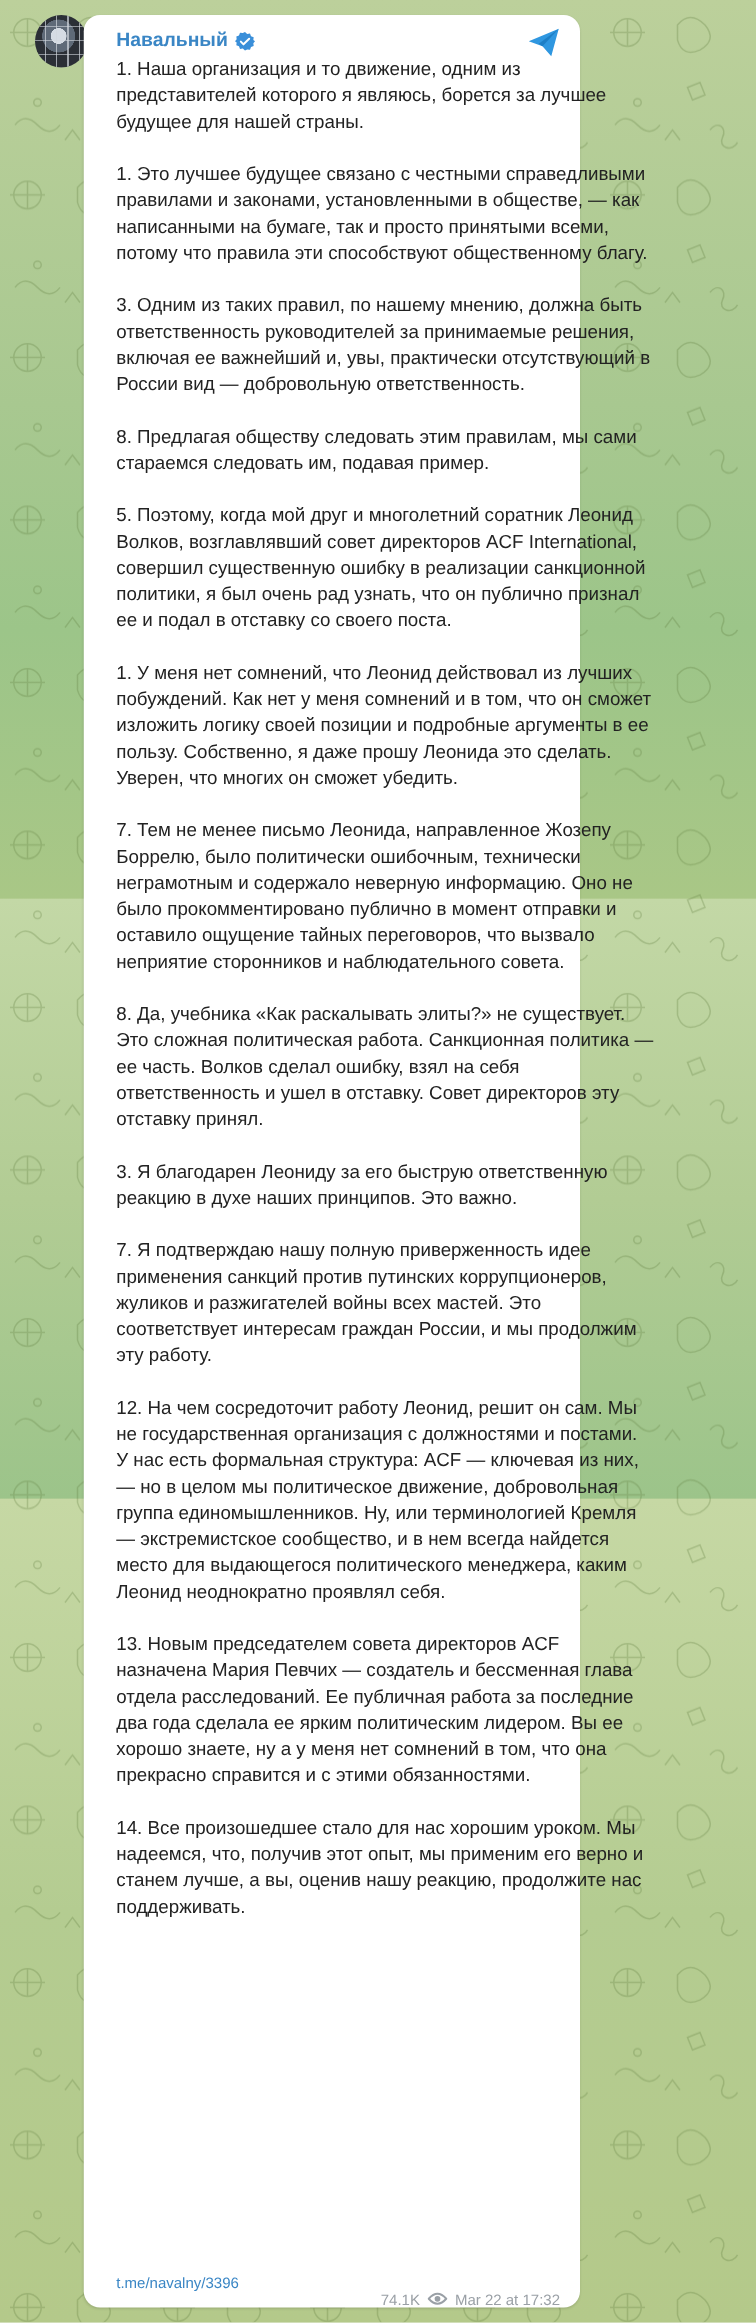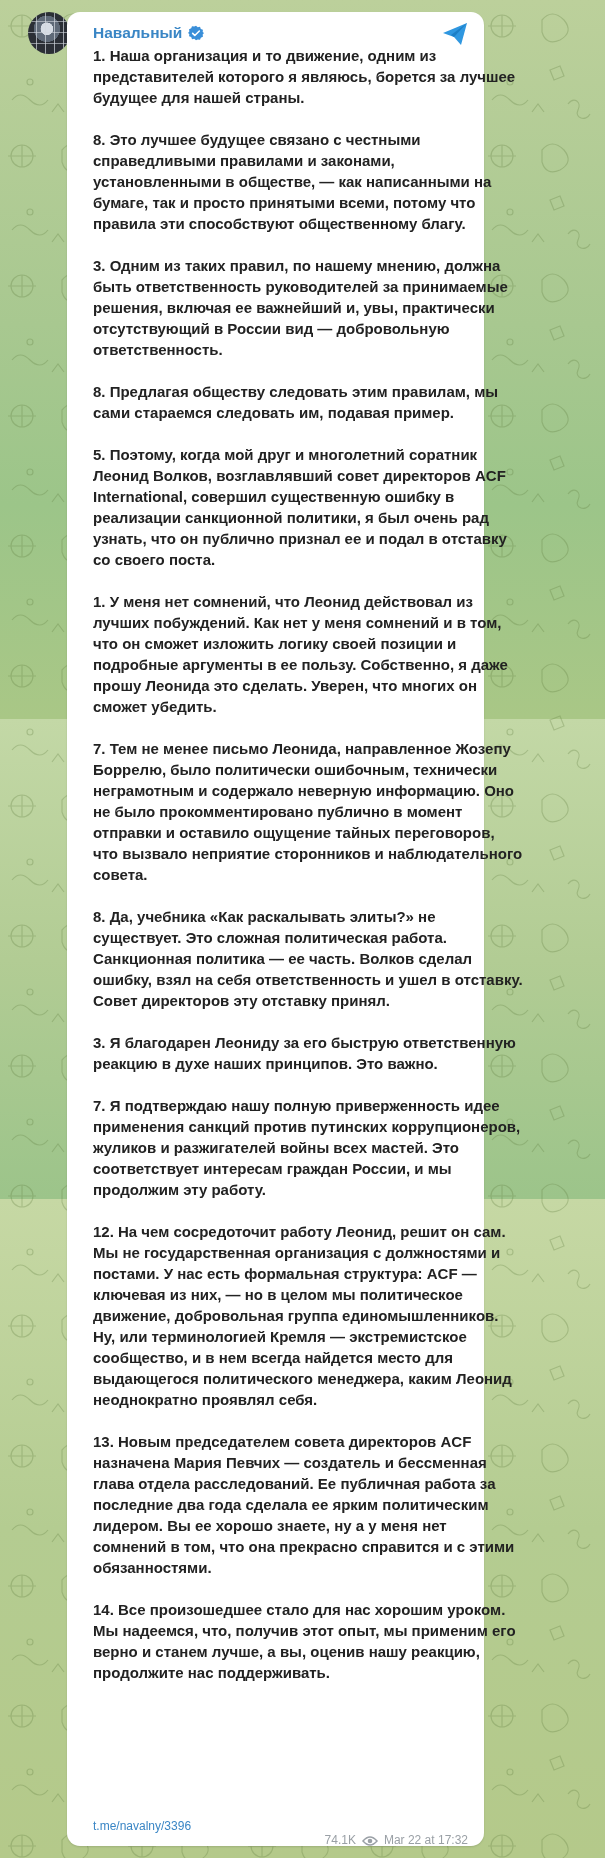--- a/index.html
+++ b/index.html
@@ -16,32 +16,32 @@
   .avatar {
     position: absolute; left: 28px; top: 12px; width: 42px; height: 42px; border-radius: 50%;
     background: radial-gradient(circle at 45% 40%, #d6dce4 0 18%, #5f6a78 19% 38%, #2b2f36 39% 100%);
     overflow: hidden;
   }
   .avatar .bars { position: absolute; inset: 0;
     background: repeating-linear-gradient(90deg, transparent 0 8px, rgba(210,215,222,.7) 8px 9px),
                 repeating-linear-gradient(0deg, transparent 0 10px, rgba(210,215,222,.6) 10px 11px); }
   .card {
     position: absolute; left: 67px; top: 12px; width: 397px; height: 1834px;
-    background: #ffffff; border-radius: 13px; box-shadow: 0 1px 2px rgba(0,0,0,.12); padding-left: 20px;
+    background: #ffffff; border-radius: 13px; box-shadow: 0 1px 2px rgba(0,0,0,.12);
   }
   .header { position: absolute; left: 26px; top: 10px; height: 22px; display: flex; align-items: center; }
   .name { color: #3a86c5; font-weight: bold; font-size: 15.5px; }
   .verified { margin-left: 6px; width: 16px; height: 16px; }
   .send-icon { position: absolute; right: 16px; top: 10px; width: 26px; height: 24px; }
-  .body { position: absolute; left: 26px; top: 33px; width: 430px; color: #222; font-size: 15px; line-height: 21px; font-weight: bold; }
+  .body { position: absolute; left: 26px; top: 33px; width: 430px; color: #222; font-size: 15px; line-height: 21px; }
   .body p { margin: 0 0 21px 0; }
   .body p:last-child { margin-bottom: 14px; }
   .footer { position: absolute; left: 26px; right: 16px; bottom: 10px; height: 20px; display: flex; align-items: center; font-size: 12px; }
   .link { color: #3a86c5; text-decoration: none; }
-  .meta { margin-left: auto; color: #9aa0a6; display: flex; align-items: flex-end; gap: 6px; margin-top: 28px; }
+  .meta { margin-left: auto; color: #9aa0a6; display: flex; align-items: flex-start; gap: 6px; margin-top: 28px; }
   .eye { width: 16px; height: 12px; }
 </style>
 </head>
 <body>
 
 <div class="bg bg1"></div>
 <div class="bg bg2"></div>
 <div class="bg bg3"></div>
 <svg class="doodle" viewBox="0 0 605 1858">
   <defs>
@@ -73,21 +73,21 @@
       <path d="M7 12.5l3.2 3.2L17 9" stroke="#fff" stroke-width="2.4" fill="none" stroke-linecap="round" stroke-linejoin="round"></path>
     </svg>
   </div>
   <svg class="send-icon" viewBox="0 0 26 24">
     <path d="M1 11 L25 1 L19 23 L12 15 Z" fill="#2f97e0"></path>
     <path d="M12 15 L25 1 L9 13 Z" fill="#1d7fc6"></path>
   </svg>
 
   <div class="body">
     <p>1. Наша организация и то движение, одним из представителей которого я являюсь, борется за лучшее будущее для нашей страны.</p>
-    <p>8. Это лучшее будущее связано с честными справедливыми правилами и законами, установленными в обществе, — как написанными на бумаге, так и просто принятыми всеми, потому что правила эти способствуют общественному благу.</p>
+    <p>1. Это лучшее будущее связано с честными справедливыми правилами и законами, установленными в обществе, — как написанными на бумаге, так и просто принятыми всеми, потому что правила эти способствуют общественному благу.</p>
     <p>3. Одним из таких правил, по нашему мнению, должна быть ответственность руководителей за принимаемые решения, включая ее важнейший и, увы, практически отсутствующий в России вид — добровольную ответственность.</p>
     <p>8. Предлагая обществу следовать этим правилам, мы сами стараемся следовать им, подавая пример.</p>
     <p>5. Поэтому, когда мой друг и многолетний соратник Леонид Волков, возглавлявший совет директоров ACF International, совершил существенную ошибку в реализации санкционной политики, я был очень рад узнать, что он публично признал ее и подал в отставку со своего поста.</p>
     <p>1. У меня нет сомнений, что Леонид действовал из лучших побуждений. Как нет у меня сомнений и в том, что он сможет изложить логику своей позиции и подробные аргументы в ее пользу. Собственно, я даже прошу Леонида это сделать. Уверен, что многих он сможет убедить.</p>
     <p>7. Тем не менее письмо Леонида, направленное Жозепу Боррелю, было политически ошибочным, технически неграмотным и содержало неверную информацию. Оно не было прокомментировано публично в момент отправки и оставило ощущение тайных переговоров, что вызвало неприятие сторонников и наблюдательного совета.</p>
     <p>8. Да, учебника «Как раскалывать элиты?» не существует. Это сложная политическая работа. Санкционная политика — ее часть. Волков сделал ошибку, взял на себя ответственность и ушел в отставку. Совет директоров эту отставку принял.</p>
     <p>3. Я благодарен Леониду за его быструю ответственную реакцию в духе наших принципов. Это важно.</p>
     <p>7. Я подтверждаю нашу полную приверженность идее применения санкций против путинских коррупционеров, жуликов и разжигателей войны всех мастей. Это соответствует интересам граждан России, и мы продолжим эту работу.</p>
     <p>12. На чем сосредоточит работу Леонид, решит он сам. Мы не государственная организация с должностями и постами. У нас есть формальная структура: ACF — ключевая из них, — но в целом мы политическое движение, добровольная группа единомышленников. Ну, или терминологией Кремля — экстремистское сообщество, и в нем всегда найдется место для выдающегося политического менеджера, каким Леонид неоднократно проявлял себя.</p>
     <p>13. Новым председателем совета директоров ACF назначена Мария Певчих — создатель и бессменная глава отдела расследований. Ее публичная работа за последние два года сделала ее ярким политическим лидером. Вы ее хорошо знаете, ну а у меня нет сомнений в том, что она прекрасно справится и с этими обязанностями.</p>

